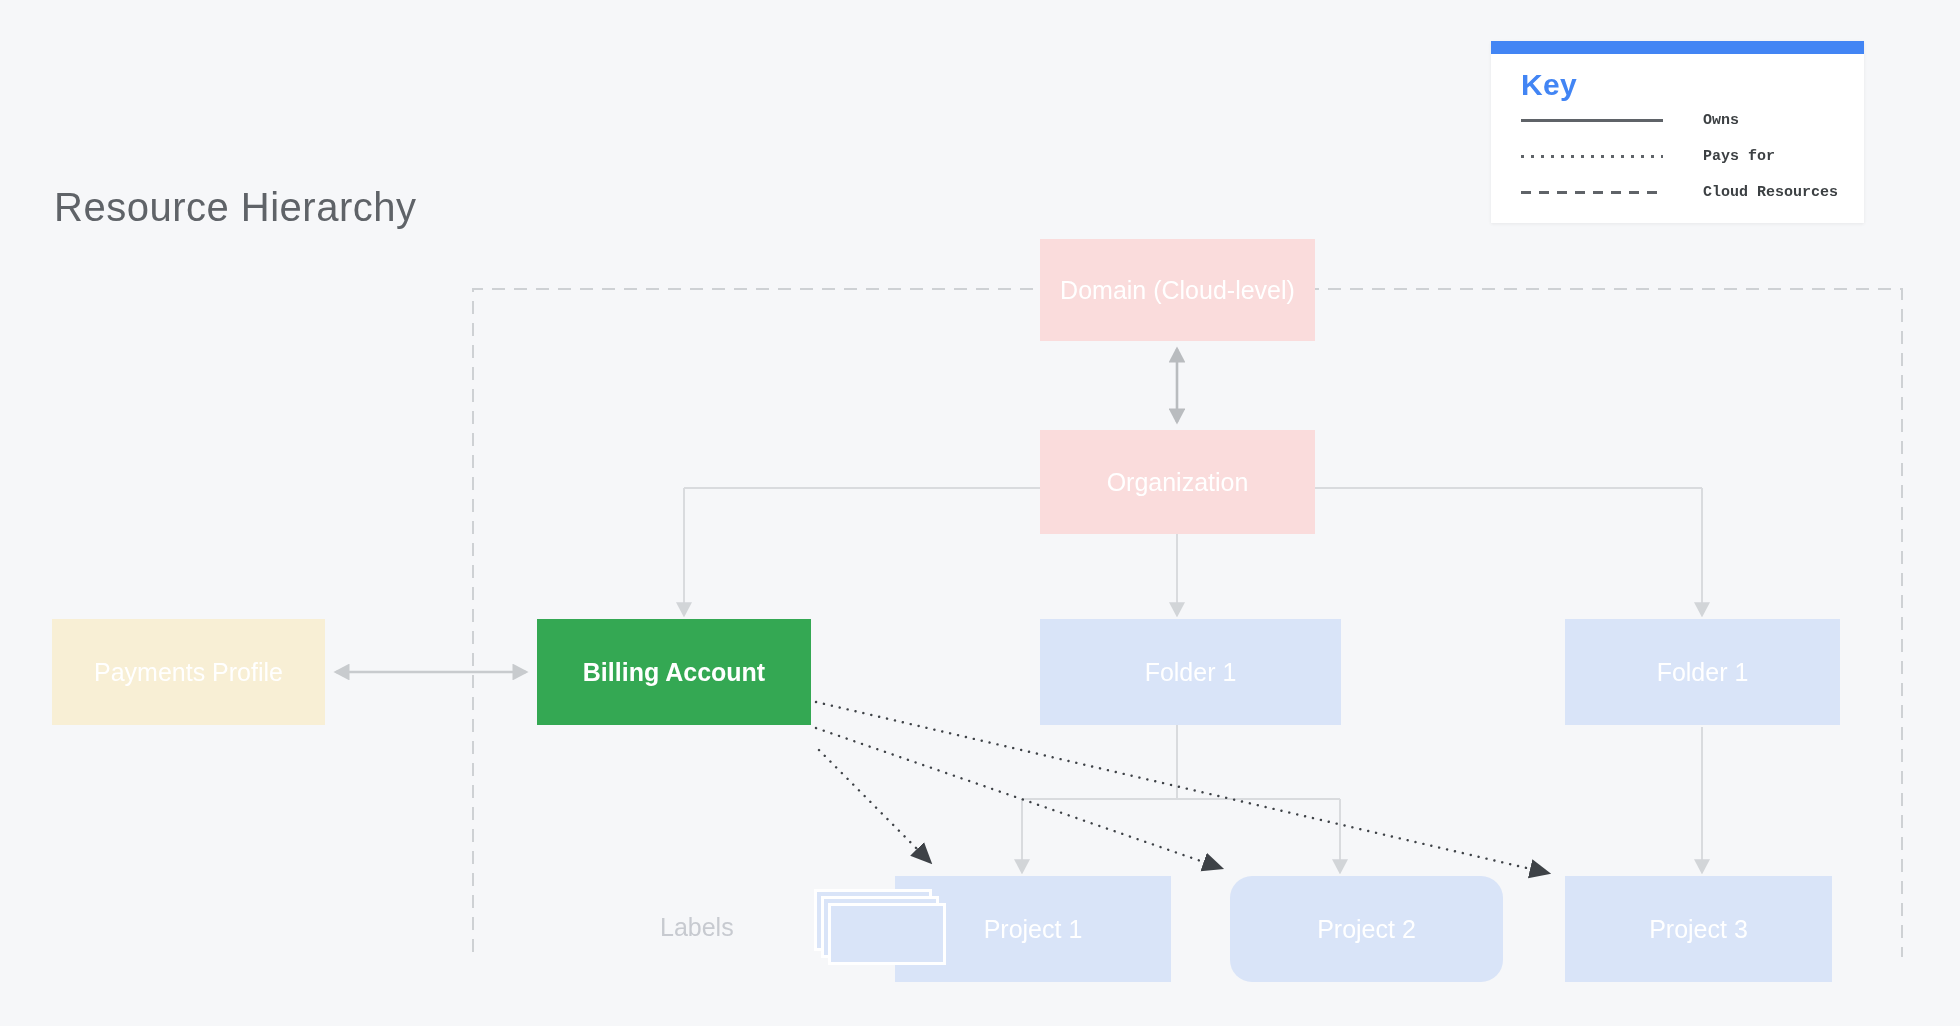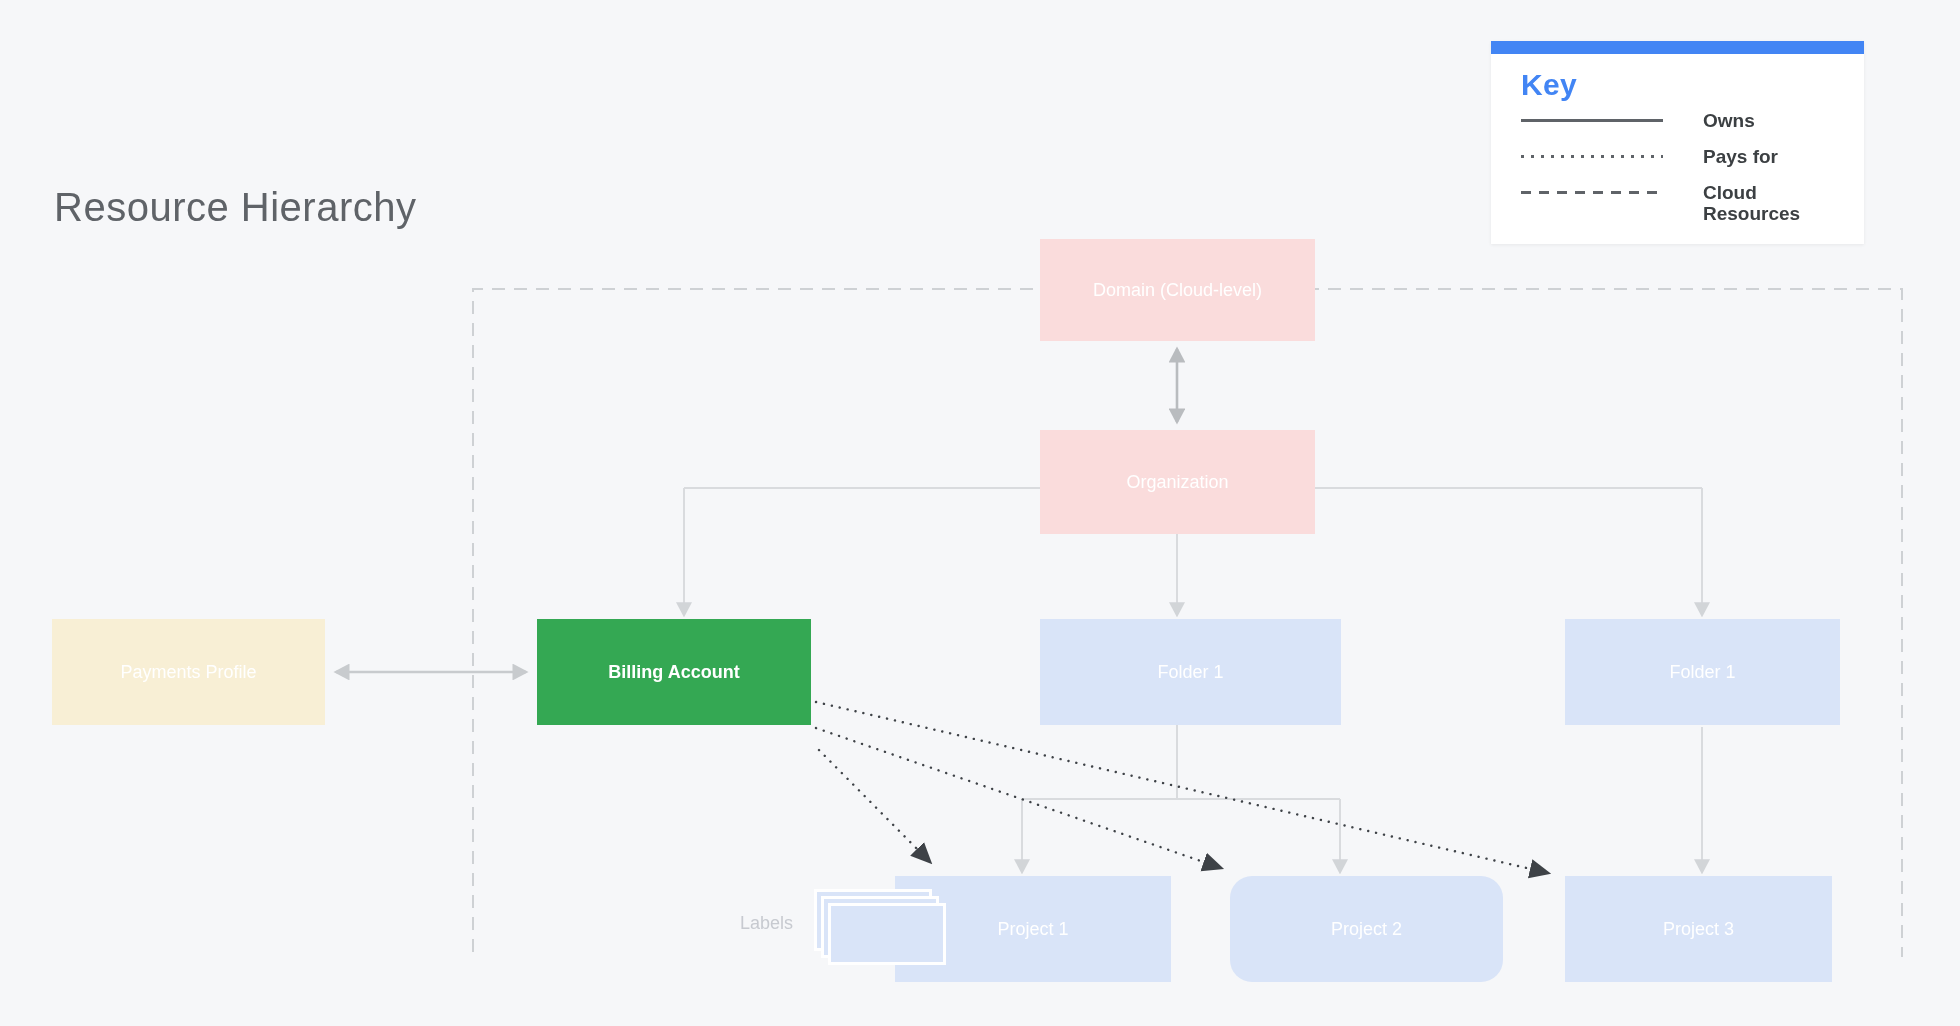--- a/index.html
+++ b/index.html
@@ -24,31 +24,31 @@
   svg.above{z-index:3;}
   .boundary{stroke:var(--boundary-dash,#ced1d4);stroke-width:2;fill:none;stroke-dasharray:13 9;}
   .tree-line{stroke:var(--connector-gray,#d9dbde);stroke-width:2;fill:none;}
   .dbl-arrow{stroke:var(--arrow-medium,#b9bcbf);stroke-width:2.6;fill:none;}
   .pay-arrow{stroke:var(--arrow-pay,#c8cbce);stroke-width:2.6;fill:none;}
   .dotted-line{stroke:var(--dotted-dark,#3e4247);stroke-width:2.4;fill:none;
     stroke-dasharray:0.1 8;stroke-linecap:round;}
   .node{
     position:absolute;z-index:2;
     display:flex;align-items:center;justify-content:center;
-    color:#ffffff;font-size:18px;font-weight:400;
+    color:#ffffff;font-size:25px;font-weight:400;
     text-align:center;
   }
   .node.pink{background:var(--pink-box,#fadcdc);}
   .node.cream{background:var(--cream-box,#f8efd5);}
   .node.blue{background:var(--blue-box,#d9e4f8);}
   .node.green{background:var(--green-box,#34a853);font-weight:700;}
   .labels-group{position:absolute;z-index:4;left:0;top:0;}
   .labels-caption{
-    position:absolute;left:740px;top:913px;
-    font-size:18px;color:var(--labels-text,#c7cad0);
+    position:absolute;left:660px;top:913px;
+    font-size:25px;color:var(--labels-text,#c7cad0);
   }
   .label-card{
     position:absolute;width:112px;height:56px;
     background:var(--blue-box,#d9e4f8);
     border:3px solid #ffffff;
   }
   .label-card.c1{left:814px;top:889px;}
   .label-card.c2{left:821px;top:896px;}
   .label-card.c3{left:828px;top:903px;}
   .key-box{
@@ -64,22 +64,22 @@
   }
   .key-row{display:flex;align-items:flex-start;margin-bottom:15px;}
   .key-row:last-child{margin-bottom:0;}
   .key-sample{width:142px;height:3px;margin-top:9px;margin-right:40px;flex:none;}
   .key-sample.solid{background:var(--legend-line,#5f6368);}
   .key-sample.dotted{background:repeating-linear-gradient(90deg,
       var(--legend-line,#5f6368) 0 2.6px, transparent 2.6px 10px);}
   .key-sample.dashed{background:repeating-linear-gradient(90deg,
       var(--legend-line,#5f6368) 0 10px, transparent 10px 18px);}
   .key-label{
-    font-size:19px;font-weight:700;line-height:21px;
-    color:var(--legend-text,#3c4043);width:150px;
+    font-size:15px;font-weight:700;line-height:21px;
+    color:var(--legend-text,#3c4043);width:150px;font-family:Liberation Mono, monospace;
   }
 </style>
 </head>
 <body>
 
 <div class="stage">
 
   <h1 class="page-title">Resource Hierarchy</h1>
 
   <svg class="layer behind" viewBox="0 0 1960 1026">

